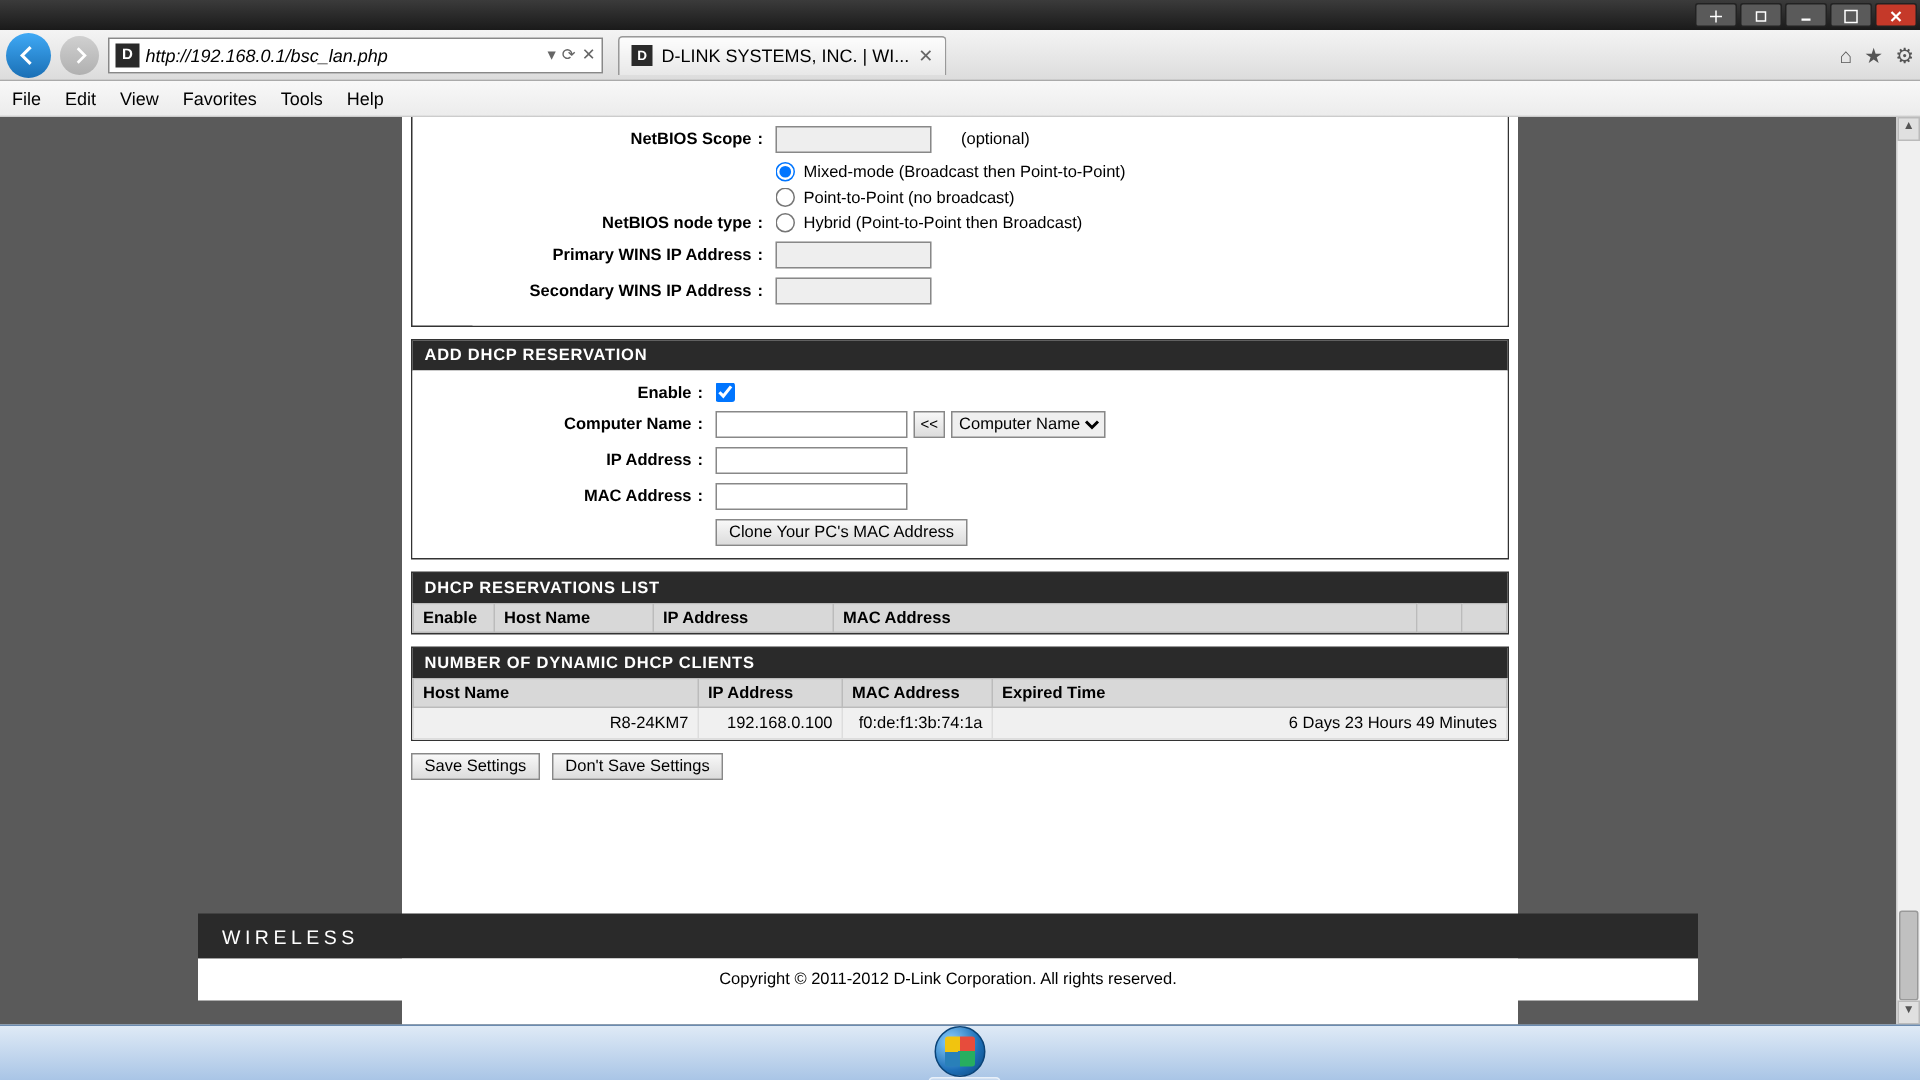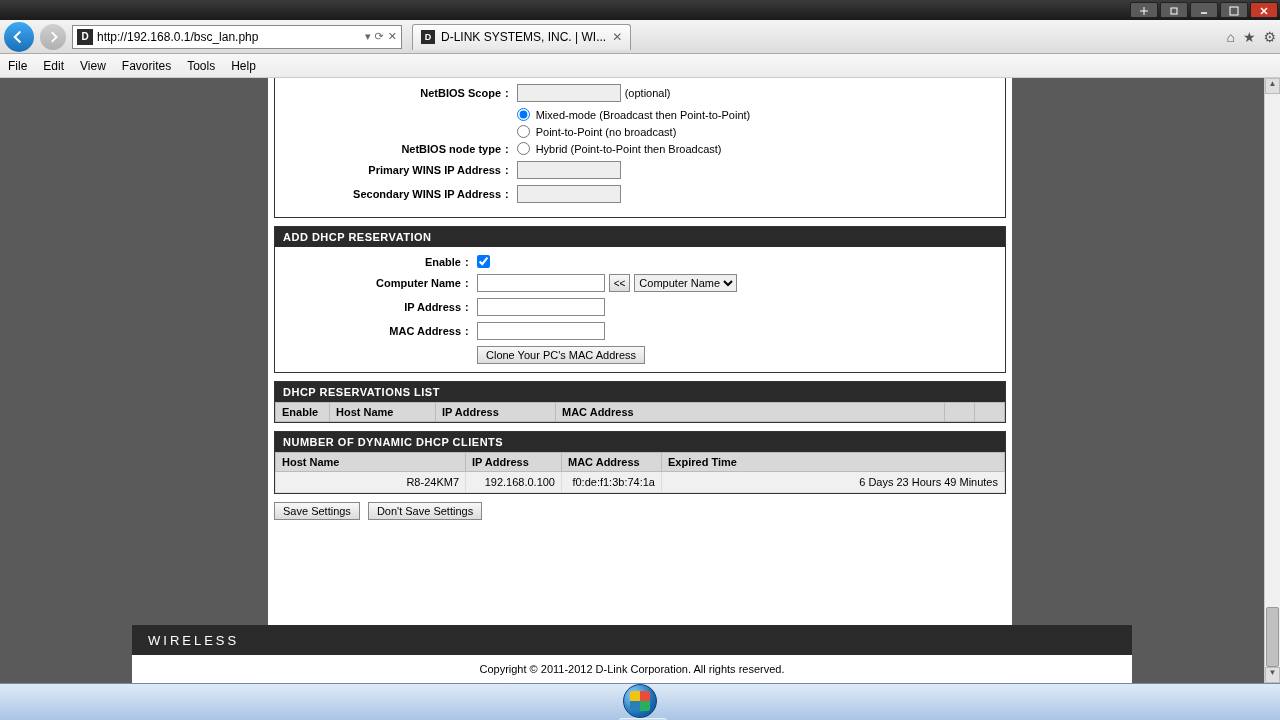--- a/index.html
+++ b/index.html
@@ -11,21 +11,21 @@
 .winbtn.close { background: #c53929; }
 .winbtn svg { width: 10px; height: 10px; vertical-align: middle; }
 
 
 .toolbar { height: 34px; background: linear-gradient(to bottom, #f4f4f4, #dcdcdc); border-bottom: 1px solid #aaa; display: flex; align-items: center; padding: 0 4px; gap: 6px; }
 .navbtn { width: 30px; height: 30px; border-radius: 50%; background: linear-gradient(to bottom,#3fa9f5,#1a6fb5); display:flex; align-items:center; justify-content:center; cursor:pointer; }
 .navbtn.fwd { background: linear-gradient(to bottom,#d0d0d0,#b0b0b0); width:26px; height:26px; }
 .navbtn svg { fill: #fff; }
 .addr-wrap { flex: 0 0 330px; height: 24px; background: #fff; border: 1px solid #888; display: flex; align-items: center; padding: 0 4px; }
 .addr-wrap .favicon { width: 16px; height: 16px; background:#2a2a2a; color:#fff; font-weight:bold; font-size:10px; text-align:center; line-height:16px; margin-right:4px; }
-.addr-wrap input { flex:1; border:none; outline:none; font-size:12px; }
+.addr-wrap input { flex:1; border:none; outline:none; font-size:12px;font-style:italic; }
 .addr-icons { display:flex; gap:4px; color:#666; font-size:11px; }
 .addr-icons span { cursor:pointer; }
 .tab { height: 26px; background: linear-gradient(to bottom,#fdfdfd,#e8e8e8); border: 1px solid #999; border-bottom: none; border-radius: 3px 3px 0 0; display:flex; align-items:center; padding: 0 8px; gap:6px; margin-left:4px; min-width:190px; }
 .tab .favicon { width:14px; height:14px; background:#2a2a2a; color:#fff; font-weight:bold; font-size:9px; text-align:center; line-height:14px; }
 .tab-title { font-size: 12px; white-space: nowrap; overflow: hidden; text-overflow: ellipsis; flex:1; }
 .tab-close { color:#666; cursor:pointer; font-size:12px; }
 .toolbar-right { margin-left:auto; display:flex; gap:8px; color:#555; }
 .toolbar-right span { cursor:pointer; font-size:14px; }
 
 .menubar { height: 24px; background: linear-gradient(to bottom,#f8f8f8,#ececec); border-bottom: 1px solid #ccc; display:flex; align-items:center; padding: 0 8px; gap:16px; }
@@ -47,21 +47,21 @@
 .panel { border:1px solid #333; margin: 4px 6px 8px 6px; }
 .panel-hd { background:#2a2a2a; color:#fff; font-size:11px; font-weight:bold; padding:4px 8px; letter-spacing:0.5px; }
 .panel-body { padding: 8px 10px; background:#fff; }
 
 .fld { display:flex; align-items:center; margin-bottom:6px; }
 .fld-label { width:180px; text-align:right; font-size:11px; font-weight:bold; padding-right:4px; }
 .fld-sep { font-weight:bold; margin-right:8px; }
 .fld input[type=text] { border:1px solid #888; height:18px; padding:1px 3px; font-size:11px; }
 .fld input.small { width:104px; }
 .fld input.med { width:128px; }
-.fld .hint { margin-left:4px; font-size:11px; }
+.fld .hint { margin-left:20px; font-size:11px; }
 .radio-group { display:flex; flex-direction:column; gap:4px; }
 .radio-item { display:flex; align-items:center; gap:6px; font-size:11px; }
 .radio-item input { margin:0; }
 
 .arrowbtn { height:18px; padding:0 4px; border:1px solid #888; background:linear-gradient(to bottom,#f8f8f8,#dcdcdc); font-size:10px; cursor:pointer; margin:0 4px; }
 select { border:1px solid #888; height:18px; font-size:11px; }
 
 .btn { border:1px solid #888; background:linear-gradient(to bottom,#f8f8f8,#dcdcdc); padding:2px 8px; font-size:11px; cursor:pointer; }
 .btn-row { margin-left:192px; display:flex; gap:8px; margin-top:4px; }
 
@@ -277,21 +277,21 @@
         <div class="save-row">
           <button class="btn">Save Settings</button>
           <button class="btn">Don't Save Settings</button>
         </div>
 
       </div>
       <div class="rightcol"></div>
     </div>
   </div>
 
-  <div style="position:absolute; left:0; right:16px; bottom:0;">
+  <div style="position:absolute; left:0; right:16px; bottom:16px;">
     <div class="footer-strip" style="width:1000px; margin:0 auto;">
       <span>WIRELESS</span>
     </div>
     <div class="copyright" style="width:1000px; margin:0 auto;">Copyright © 2011-2012 D-Link Corporation. All rights reserved.</div>
   </div>
 
   <div class="scrollbar">
     <div class="scroll-arrow">▲</div>
     <div class="scroll-thumb" style="top:auto; bottom:16px; height:60px;"></div>
     <div class="scroll-arrow" style="position:absolute;bottom:0;left:0;right:0;">▼</div>

